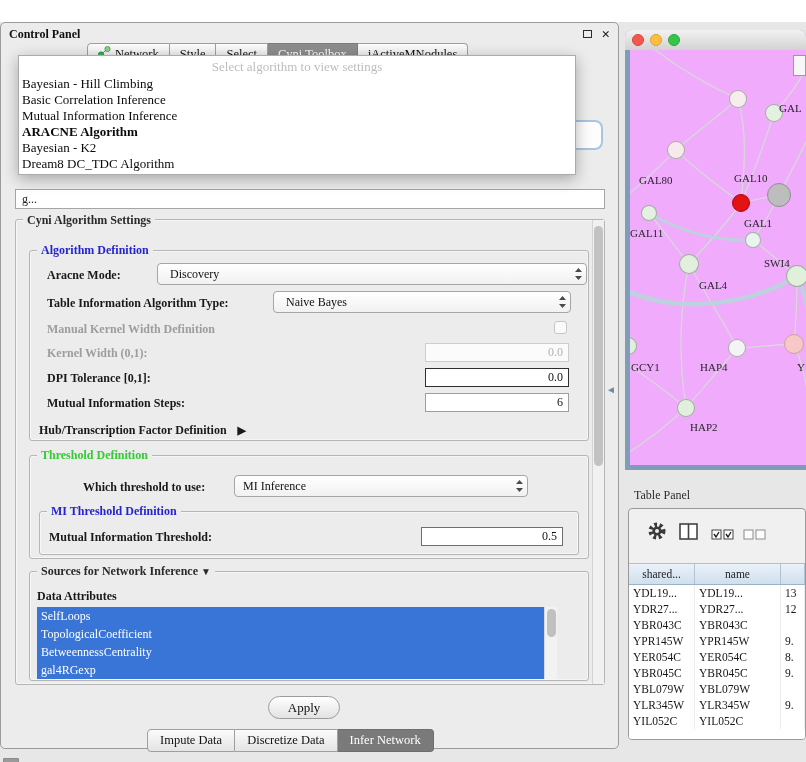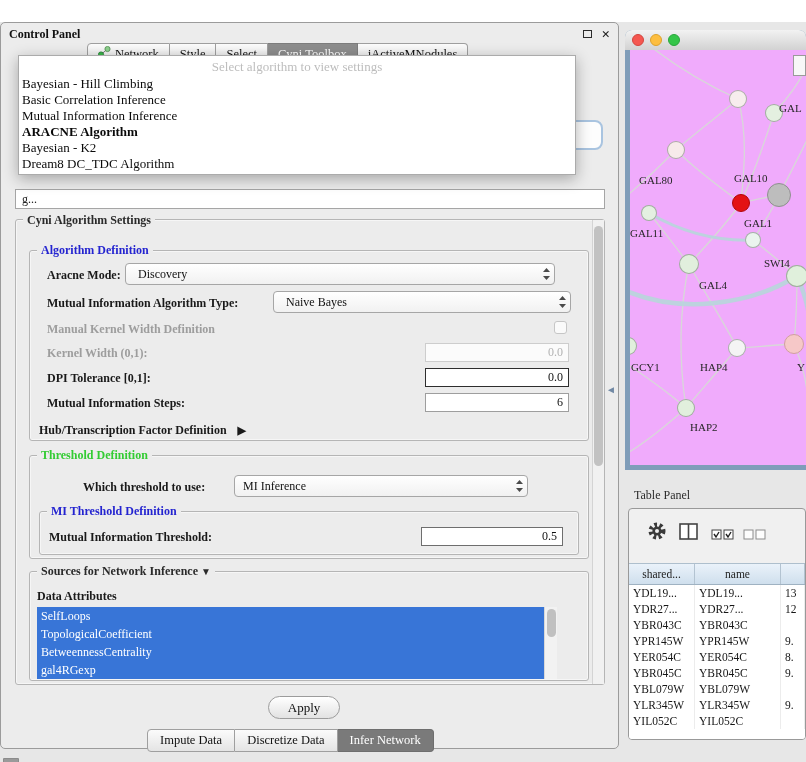--- a/index.html
+++ b/index.html
@@ -176,31 +176,31 @@
     <div class="group" style="left:14px; top:196px; width:590px; height:466px;"></div>
 
     <div class="sb-track" style="left:591px; top:197px; width:12px; height:464px;">
       <div class="sb-thumb" style="top:6px; height:240px;"></div>
     </div>
 
     <span class="gtitle blue" style="left:36px; top:220px;">Algorithm Definition</span>
     <div class="group" style="left:28px; top:227px; width:560px; height:191px;"></div>
 
     <span class="lbl" style="left:46px; top:245px;">Aracne Mode:</span>
-    <div class="combo" style="left:124px; top:240px; width:430px; height:22px;gap:29px;">
+    <div class="combo" style="left:156px; top:240px; width:430px; height:22px;gap:29px;">
       <span class="cval">Discovery</span>
       <span class="carr">
         <svg width="9" height="14" viewBox="0 0 9 14">
             <path d="M4.5 1 L8 5 H1 Z" fill="#4a4a4a"></path>
             <path d="M4.5 13 L8 9 H1 Z" fill="#4a4a4a"></path>
           </svg>
       </span>
     </div>
 
-    <span class="lbl" style="left:46px; top:273px;">Mutual Information Algorithm Type:</span>
+    <span class="lbl" style="left:46px; top:273px;">Table Information Algorithm Type:</span>
     <div class="combo" style="left:272px; top:268px; width:298px; height:22px;">
       <span class="cval">Naive Bayes</span>
       <span class="carr">
         <svg width="9" height="14" viewBox="0 0 9 14">
             <path d="M4.5 1 L8 5 H1 Z" fill="#4a4a4a"></path>
             <path d="M4.5 13 L8 9 H1 Z" fill="#4a4a4a"></path>
           </svg>
       </span>
     </div>
 

